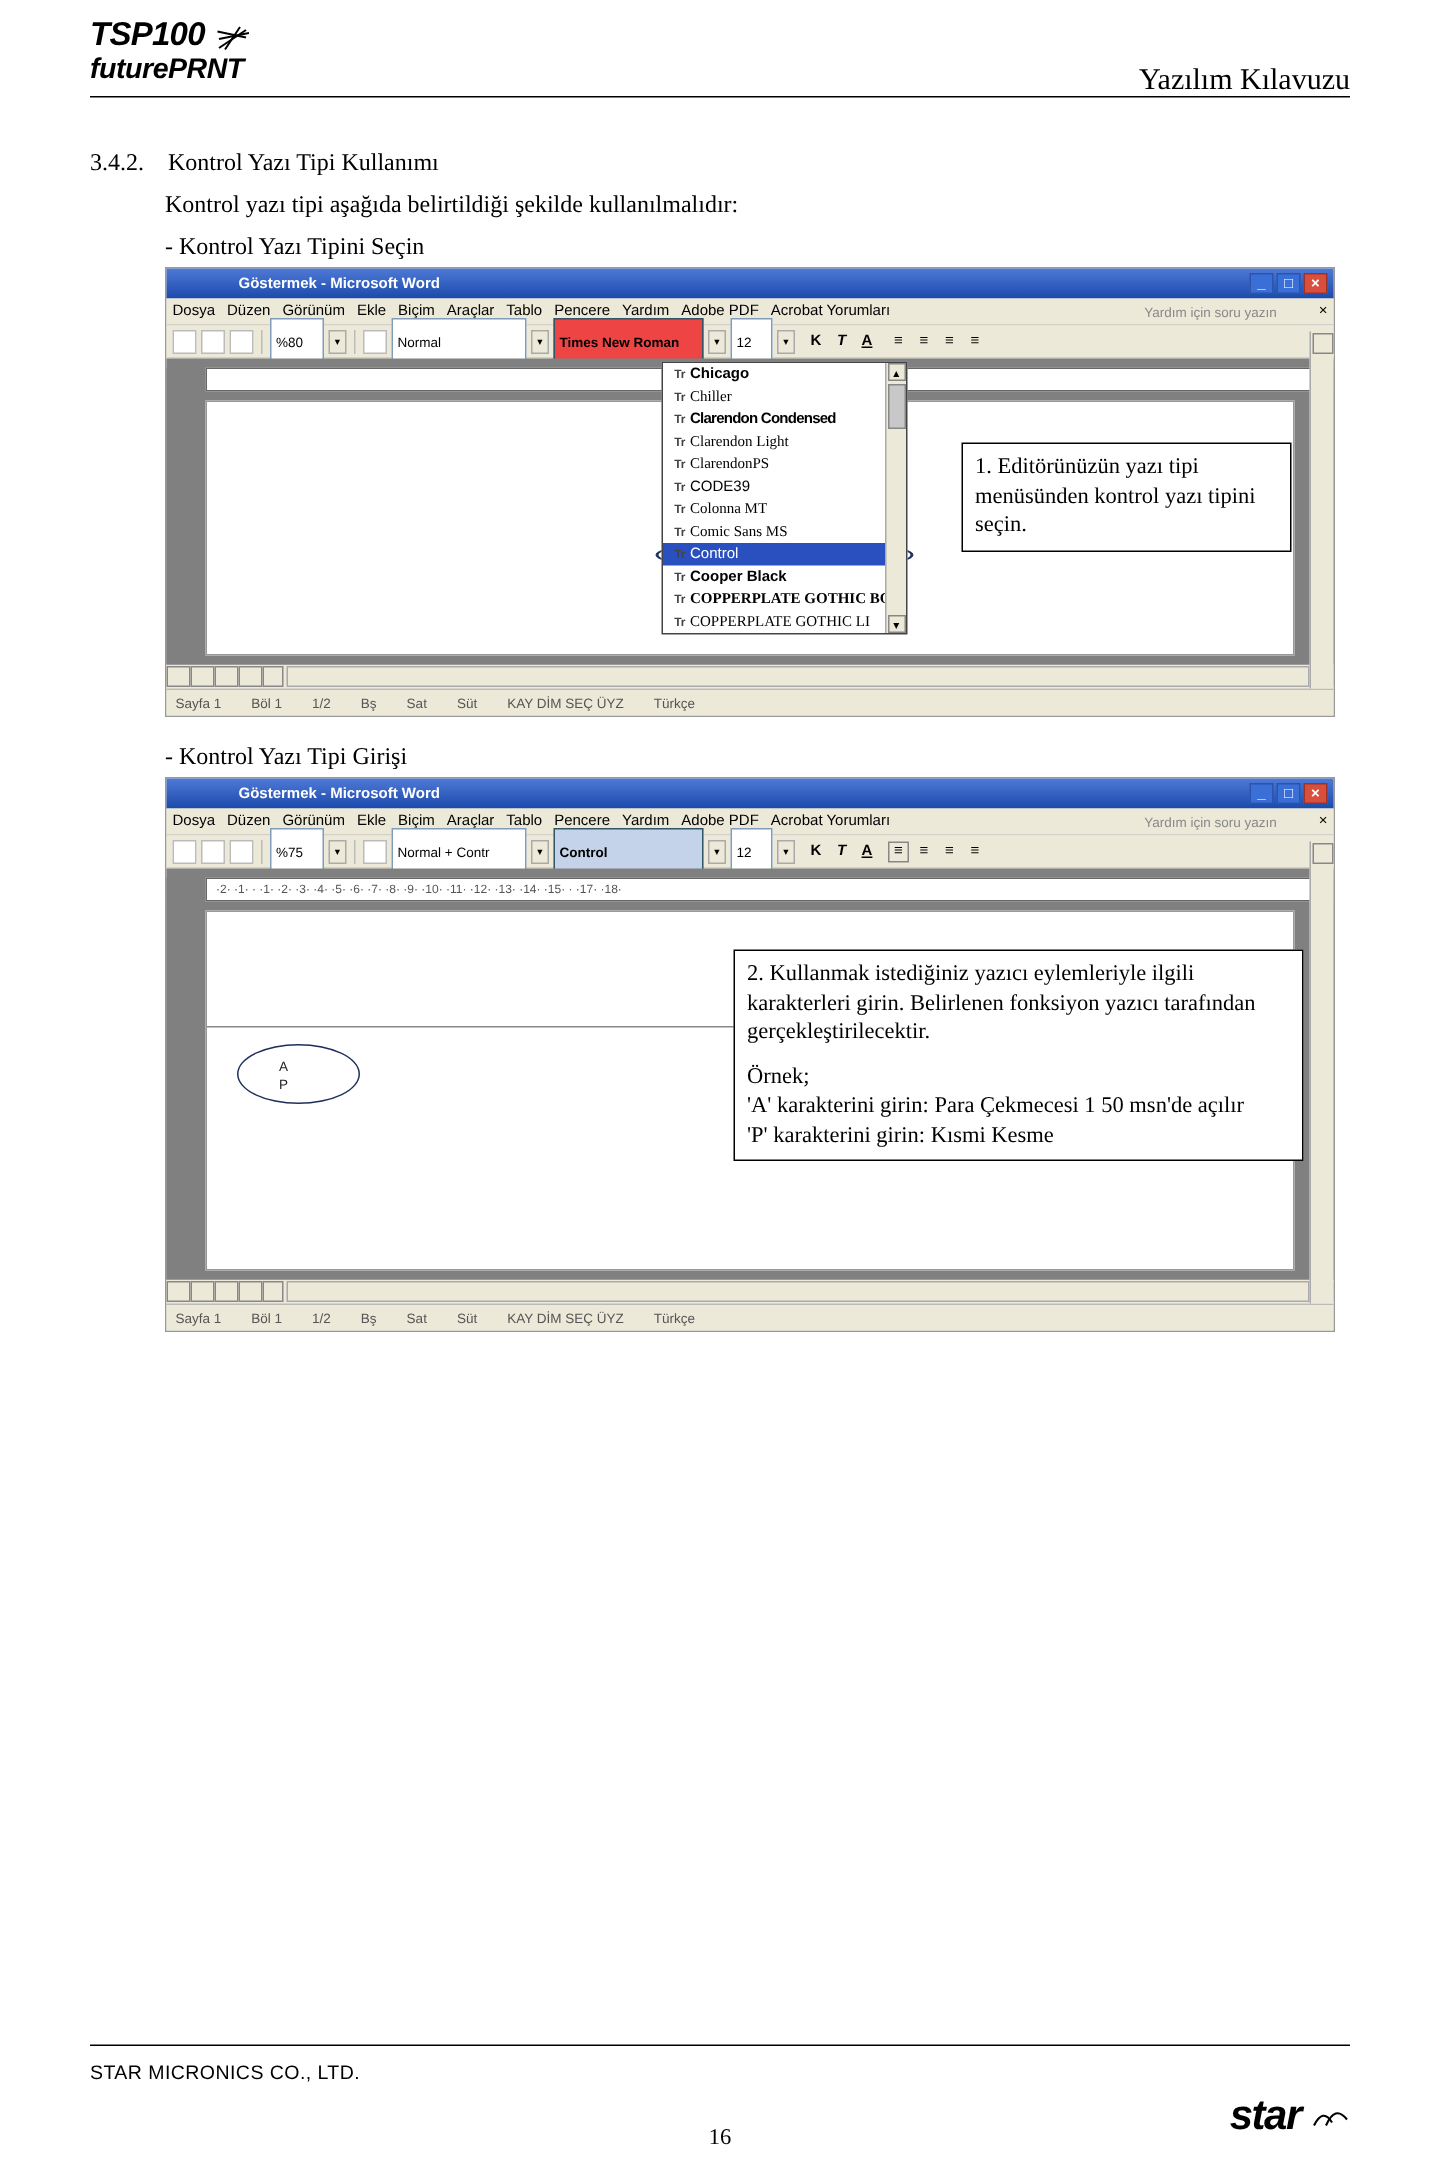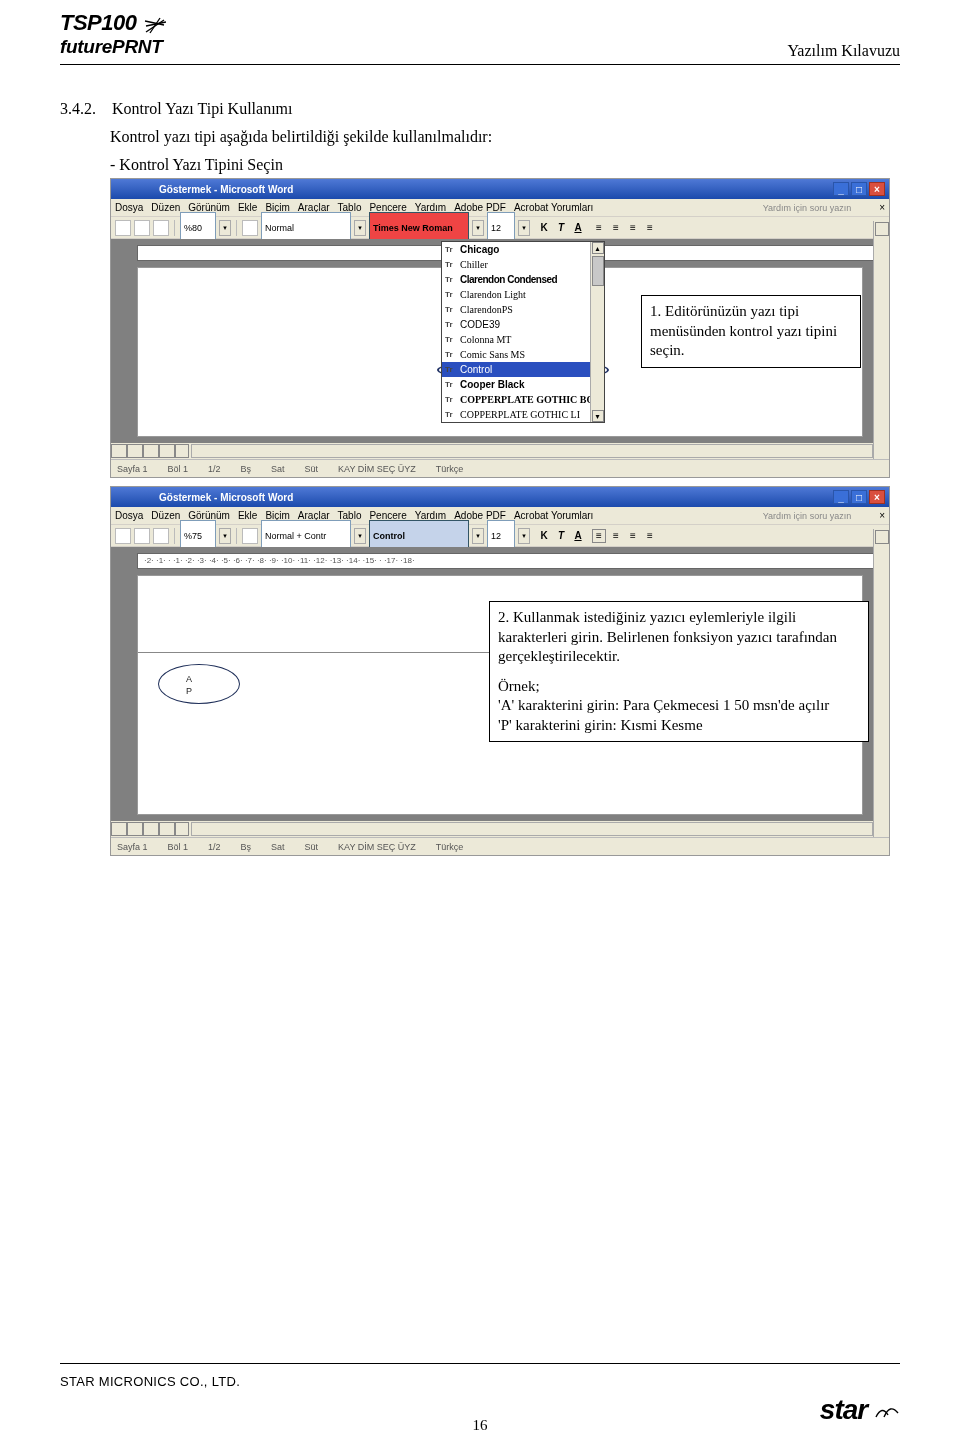--- a/index.html
+++ b/index.html
@@ -19,21 +19,21 @@
   .logo-block { position: absolute; top: 10px; left: 60px; }
   .logo-tsp { font-family: Arial, sans-serif; font-weight: bold; font-style: italic; font-size: 22px; letter-spacing: -0.5px; }
   .logo-tsp .burst {
     display: inline-block; vertical-align: middle;
     margin-left: 2px;
     width: 22px; height: 18px; position: relative;
   }
   .logo-future { font-family: Arial, sans-serif; font-weight: bold; font-style: italic; font-size: 19px; letter-spacing: -0.3px; }
   .header-right {
     position: absolute; right: 60px; top: 42px;
-    font-size: 16px;
+    font-size: 20px;
   }
   .header-rule {
     position: absolute; left: 60px; right: 60px; top: 64px;
     border-top: 1.5px solid #000;
   }
   .content { padding: 25px 60px 0 60px; }
   .section-num { font-size: 16px; margin-bottom: 10px; }
   .body-text { font-size: 16px; margin: 10px 0 4px 50px; }
   .sub-indent { font-size: 16px; margin: 10px 0 4px 50px; }
   .screenshot {
@@ -85,21 +85,21 @@
   .doc-surface { background:#808080; padding:6px 26px 6px 26px; }
   .page-white { background:#fff; border:1px solid #999; min-height:170px; position:relative; }
   
   .sc2 .page-white { min-height:240px; }
   .font-dropdown {
     position:absolute; top:62px; left:330px; width:164px;
     background:#fff; border:1px solid #444;
     font-size:10px; z-index:5;
   }
   .font-dropdown .row { display:flex; align-items:center; height:15px; padding:0 3px; gap:3px; }
-  .font-dropdown .row .tt { font-size:8px; font-weight:bold; width:12px; color:#444;}
+  .font-dropdown .row .tt { font-size:8px; font-weight:bold; width:12px; color:#444;text-align:right;}
   .font-dropdown .row.sel { background:#2a4fbf; color:#fff; }
   .font-dropdown .scroll-track { position:absolute; right:0; top:0; bottom:0; width:14px; background:#ece9d8; border-left:1px solid #aaa; display:flex; flex-direction:column; align-items:center;}
   .font-dropdown .scroll-thumb { width:12px; height:30px; background:#c8c8c8; border:1px solid #888; margin-top:2px;}
   .font-dropdown .scroll-btn { width:12px; height:12px; background:#ece9d8; border:1px solid #888; display:flex; align-items:center; justify-content:center; font-size:8px;}
   .circle-highlight {
     position:absolute; border:2px solid #223366; border-radius:50%;
     background:transparent;
   }
   .callout {
     position:absolute; background:#fff; border:1px solid #000;
@@ -328,20 +328,21 @@
       <span>Süt</span>
       <span>KAY  DİM  SEÇ  ÜYZ</span>
       <span>Türkçe</span>
     </div>
 
     <div class="callout" style="top:116px; left:530px; width:220px;">
       <div class="line">1. Editörünüzün yazı tipi menüsünden kontrol yazı tipini seçin.</div>
     </div>
   </div>
 
+  <div class="sub-indent" style="margin-top:18px;">- Kontrol Yazı Tipi Girişi</div>
 
   <div class="screenshot sc2">
     <div class="win-titlebar">
       <span class="title-text">Göstermek - Microsoft Word</span>
       <span class="win-btn min">_</span>
       <span class="win-btn max">□</span>
       <span class="win-btn close">×</span>
     </div>
     <div class="menubar">
       <span>Dosya</span>

